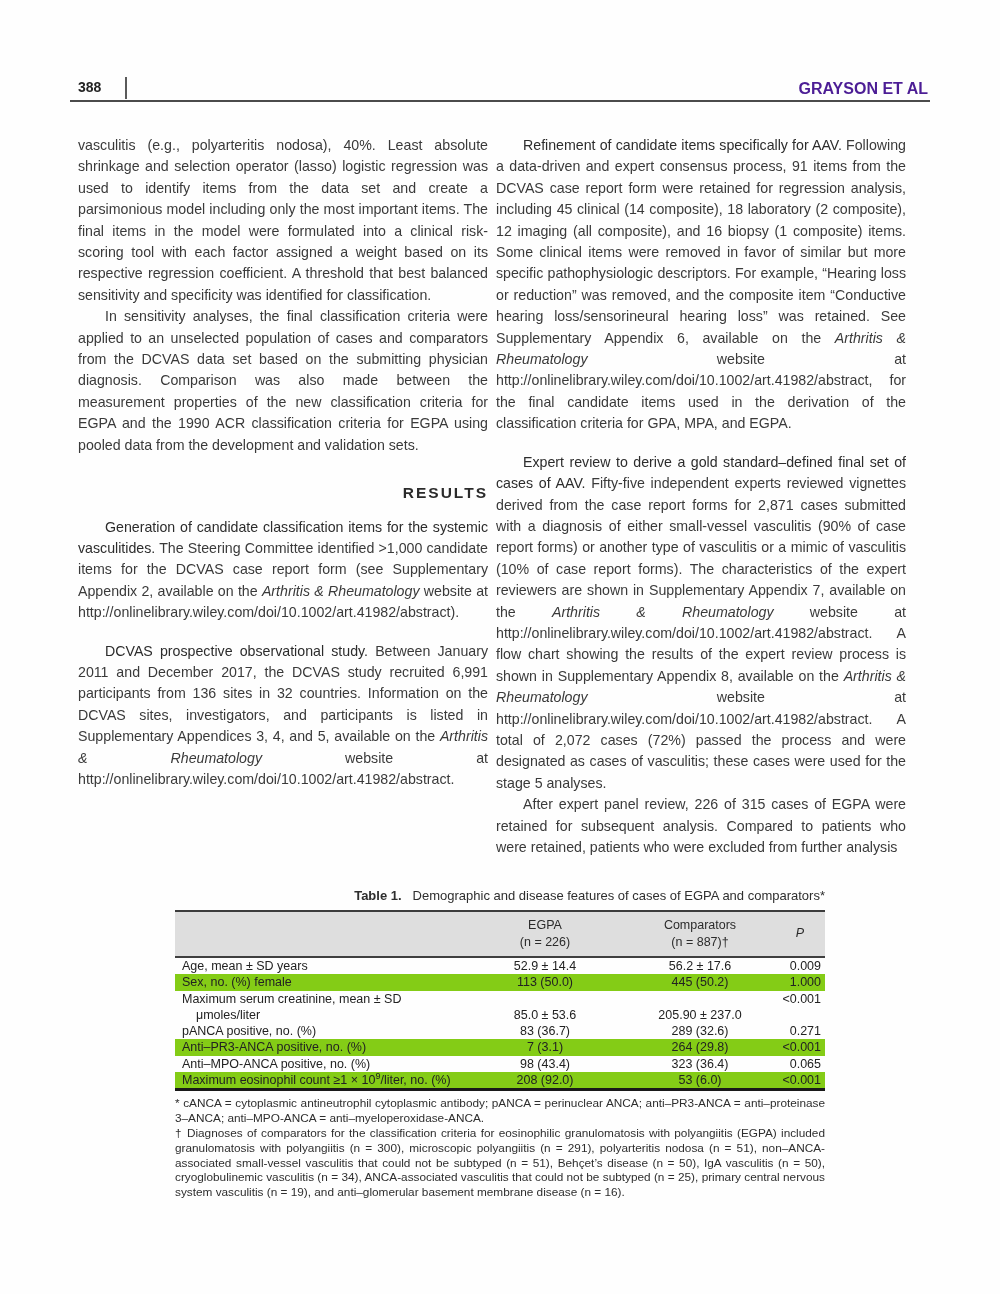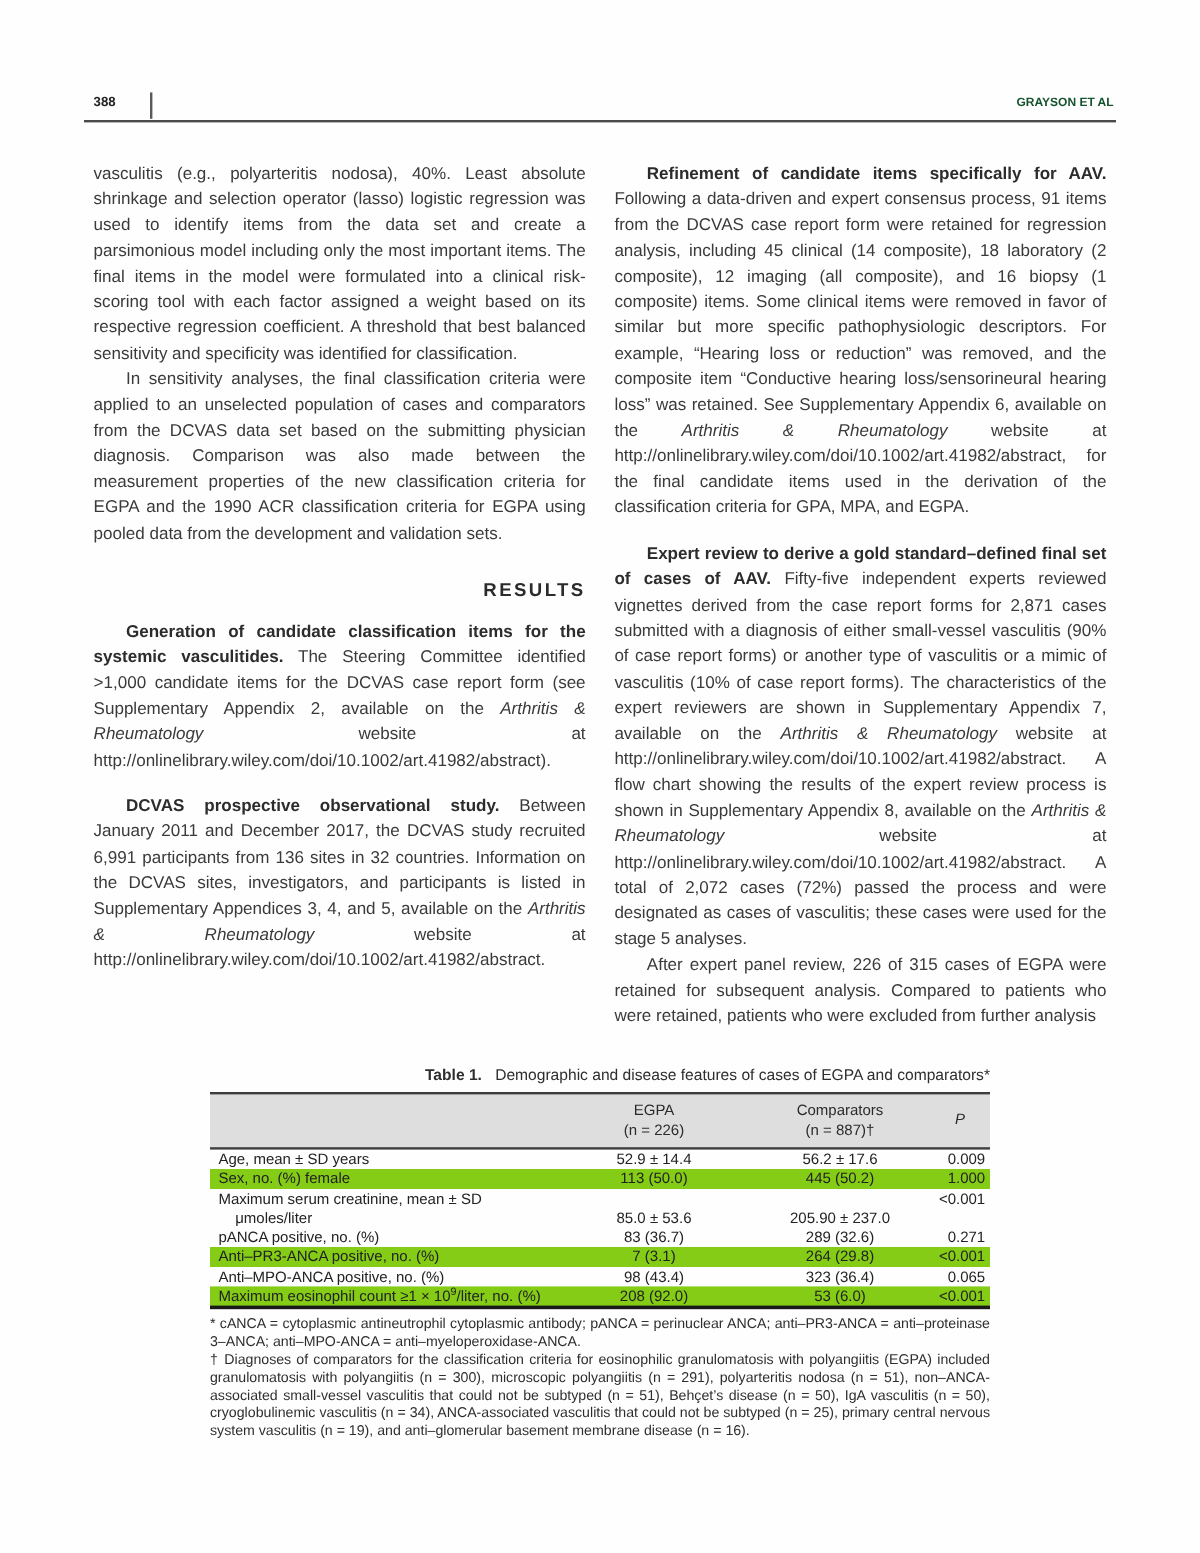--- a/index.html
+++ b/index.html
@@ -4,31 +4,31 @@
 <style>
   html,body { margin:0; padding:0; background:#ffffff; }
   .page {
     position:relative; width:1000px; height:1294px; background:#fefefe;
     font-family:"Liberation Sans", sans-serif; color:#3a3a3a; overflow:hidden;
   }
 
   
   .runhead { position:absolute; top:76px; left:70px; width:860px; height:24px;
              border-bottom:2px solid #4b4b4b; }
-  .pagenum  { position:absolute; left:8px; top:3px; font-size:11px; font-weight:bold; color:#232323; }
+  .pagenum  { position:absolute; left:8px; top:3px; font-size:14px; font-weight:bold; color:#232323; }
   .runhead-divider { position:absolute; left:55px; top:1px; width:2px; height:22px; background:#5a5a5a; }
-  .runtitle { position:absolute; right:2px; top:4px; font-size:10px; font-weight:bold; color:#14532d; }
+  .runtitle { position:absolute; right:2px; top:4px; font-size:16px; font-weight:bold; color:#4c1d95; }
 
   
-  .columns { position:absolute; top:135px; left:78px; width:844px; display:flex; gap:24px; }
+  .columns { position:absolute; top:135px; left:78px; width:844px; display:flex; gap:8px; }
   .col { width:410px; font-size:14.2px; line-height:21.4px; text-align:justify; color:#3a3a3a; }
   .para { margin:0; overflow-wrap:anywhere; }
   .para.indent { text-indent:27px; }
   .para.sub { margin-top:17px; }
-  .b { font-weight:bold; color:#2c2c2c; }
+  .b { font-weight:normal; color:#2c2c2c; }
   .i { font-style:italic; }
   .section-heading { margin:26px 0 13px 0; font-size:15.5px; font-weight:bold;
                      letter-spacing:2px; color:#2b2b2b; text-align:right; }
 
   
   .table-block { position:absolute; left:175px; top:888px; width:650px; }
   .table-title { margin:0 0 7px 1px; font-size:13px; color:#2e2e2e; line-height:15px; text-align:right; }
   .table-title .tl { font-weight:bold; margin-right:11px; }
   table { width:650px; border-collapse:collapse; table-layout:fixed;
           font-size:12.5px; color:#222222;

